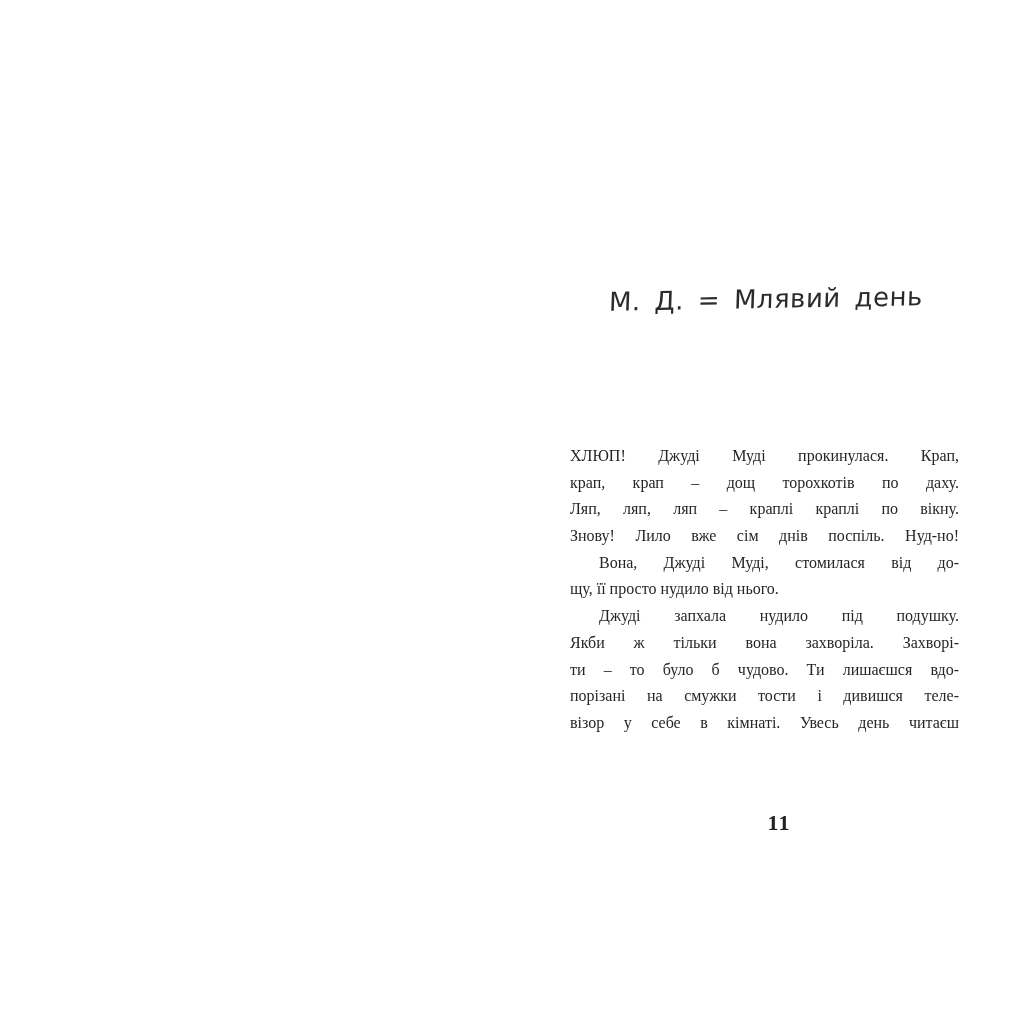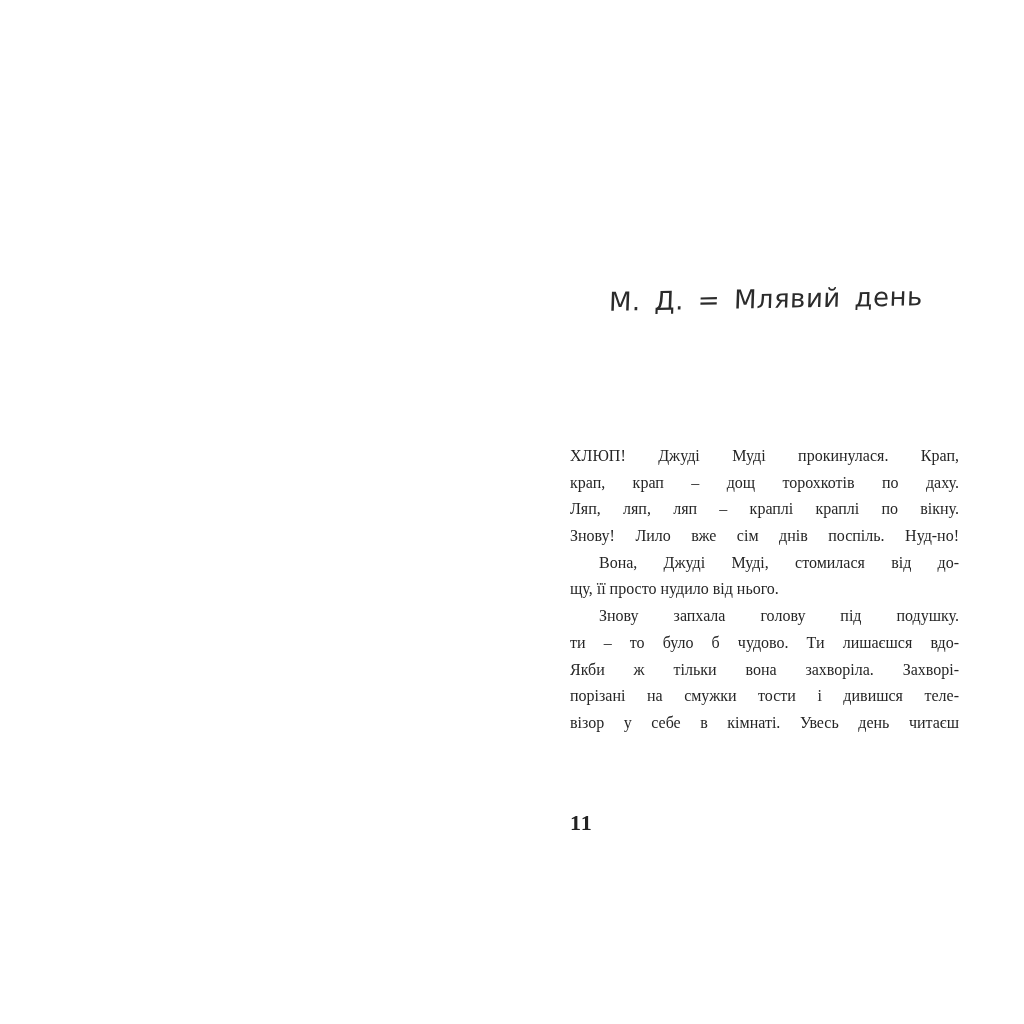--- a/index.html
+++ b/index.html
@@ -56,41 +56,42 @@
   }
   .line.end {
     text-align: left;
     text-align-last: left;
   }
   .page-number {
     position: absolute;
     left: 570px;
     top: 810px;
     width: 418px;
+    text-align: center;
     font-family: "Liberation Serif", serif;
     font-size: 22px;
     font-weight: 600;
     color: #222222;
     letter-spacing: 1px;
   }
 </style>
 </head>
 <body>
 
 <div class="page">
   <div class="heading">М. Д. = Млявий день</div>
 
   <div class="text-block">
       <div class="line">ХЛЮП! Джуді Муді прокинулася. Крап,</div>
       <div class="line">крап, крап – дощ торохкотів по даху.</div>
       <div class="line">Ляп, ляп, ляп – краплі краплі по вікну.</div>
       <div class="line">Знову! Лило вже сім днів поспіль. Нуд-но!</div>
       <div class="line indent">Вона, Джуді Муді, стомилася від до-</div>
       <div class="line end">щу, її просто нудило від нього.</div>
-      <div class="line indent">Знову запхала голову під подушку.</div>
+      <div class="line indent">Джуді запхала нудило під подушку.</div>
+      <div class="line">Якби ж тільки вона захворіла. Захворі-</div>
       <div class="line">ти – то було б чудово. Ти лишаєшся вдо-</div>
-      <div class="line">Якби ж тільки вона захворіла. Захворі-</div>
       <div class="line">порізані на смужки тости і дивишся теле-</div>
       <div class="line">візор у себе в кімнаті. Увесь день читаєш</div>
     </div>
 
   <div class="page-number">11</div>
 </div>
 
 </body></html>

